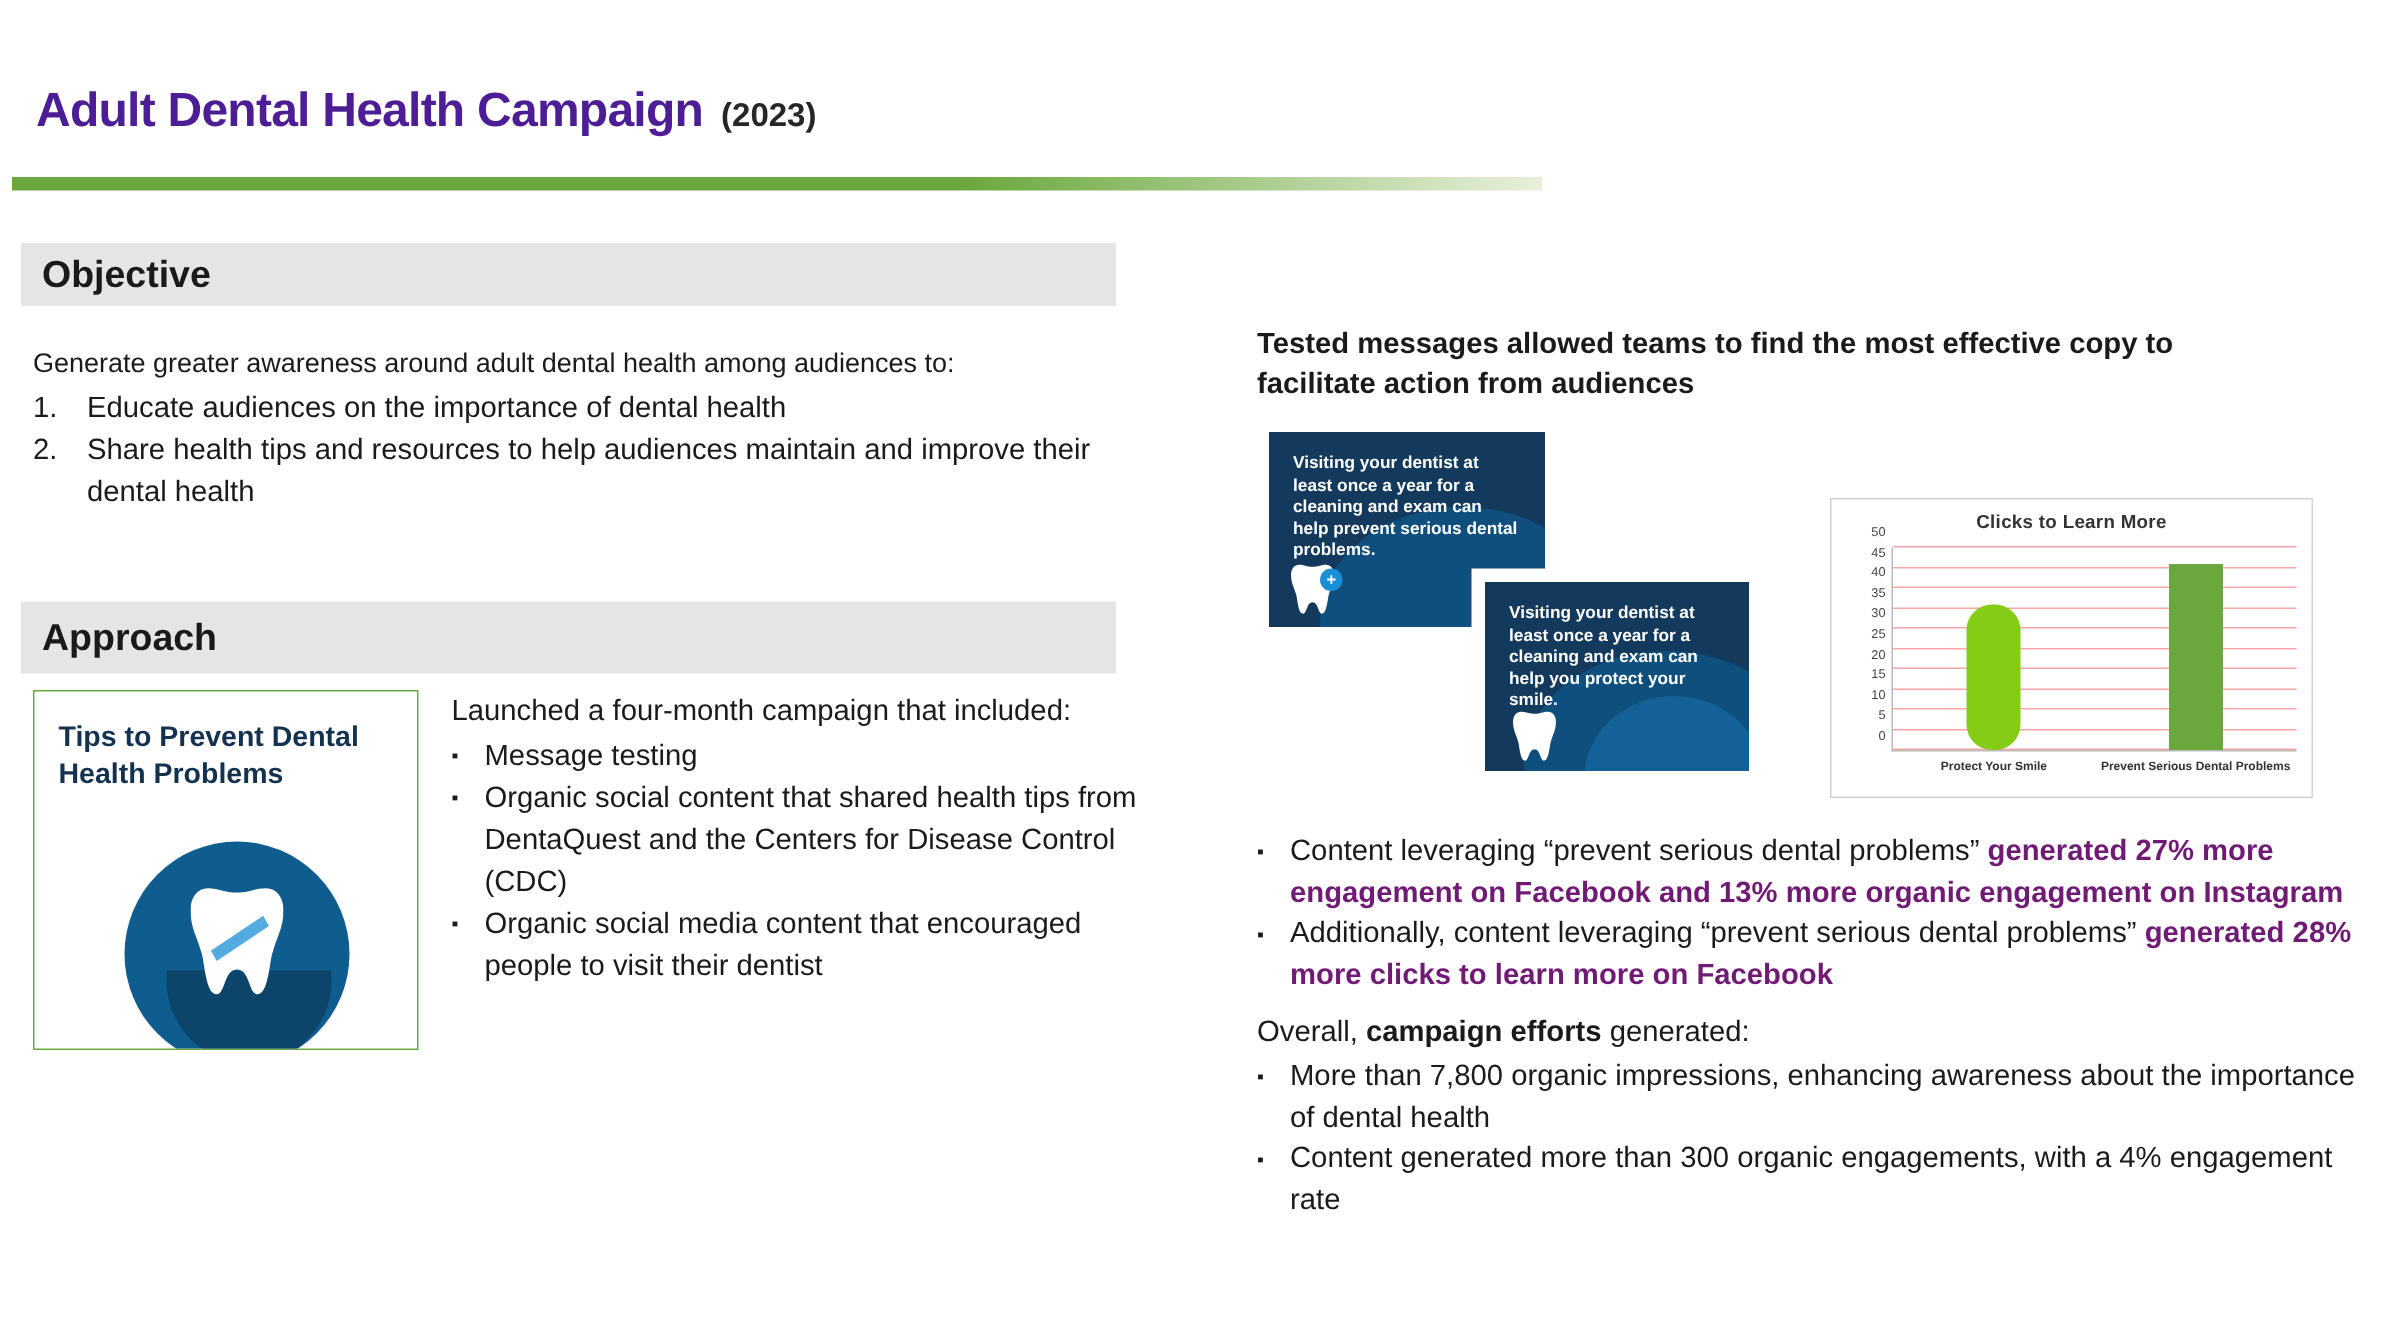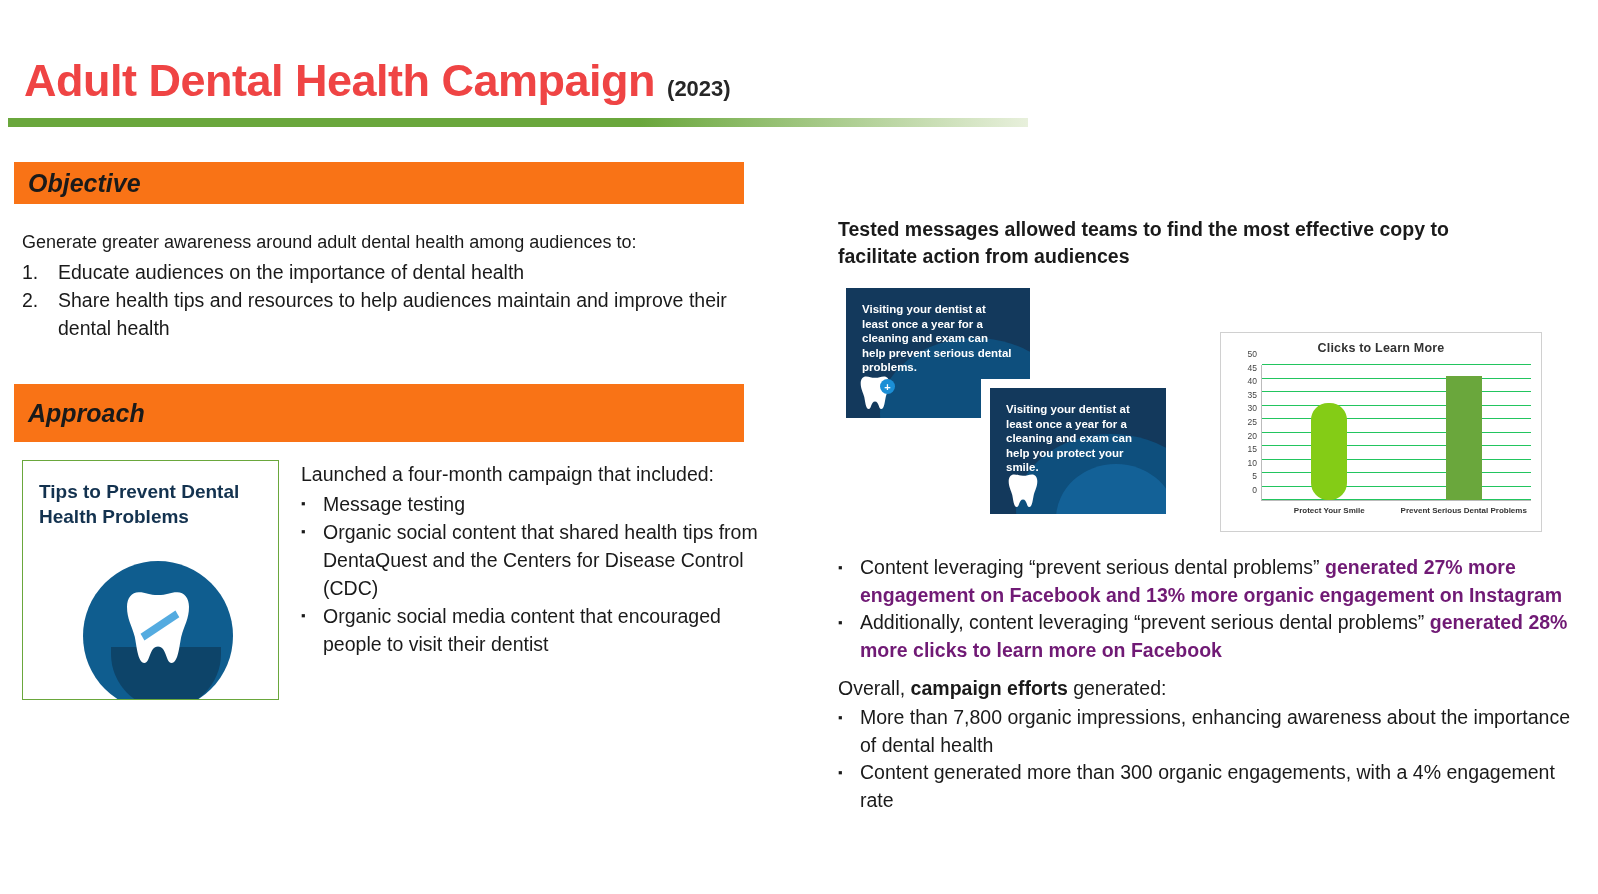--- a/index.html
+++ b/index.html
@@ -11,42 +11,41 @@
     overflow: hidden;
   }
   .slide { position: relative; width: 1598px; height: 894px; }
 
   
   .title-row {
     position: absolute; left: 24px; top: 55px;
     display: flex; align-items: baseline; gap: 12px;
   }
   .title-main {
-    font-size: 45px; font-weight: bold; color: #ef4444;
+    font-size: 32px; font-weight: bold; color: #4c1d95;
     letter-spacing: -0.5px;
   }
   .title-year { font-size: 22px; font-weight: bold; color: #262626; }
   .title-rule {
     position: absolute; left: 8px; top: 118px;
     width: 1020px; height: 9px;
     background: linear-gradient(to right, #6aa73c 0%, #6aa73c 62%, #e8f0dc 100%);
   }
 
   
   .bar {
     position: absolute;
-    background: #f97316;
+    background: #e5e5e5;
     display: flex; align-items: center;
     padding-left: 14px;
-    font-style: italic;
   }
   .bar-label { font-size: 25px; font-weight: bold; color: #1a1a1a; }
 
   #bar-objective { left: 14px; top: 162px; width: 730px; height: 42px; }
-  #bar-approach  { left: 14px; top: 384px; width: 730px; height: 58px; }
+  #bar-approach  { left: 14px; top: 401px; width: 730px; height: 48px; }
   #bar-results   { left: 830px; top: 162px; width: 752px; height: 42px; }
 
   
   .obj-body { position: absolute; left: 22px; top: 228px; width: 710px; }
   .obj-lead { font-size: 18px; line-height: 28px; color: #1a1a1a; }
   .obj-list { list-style: none; margin-top: 2px; }
   .obj-list li {
     font-size: 19.5px; line-height: 28px; color: #1a1a1a;
     display: flex; gap: 10px; margin-bottom: 0px;
   }
@@ -125,21 +124,21 @@
   }
   .chart-title {
     text-align: center; font-size: 12.5px; font-weight: bold; color: #333;
     margin-top: 8px; letter-spacing: .2px;
   }
   .plot {
     position: absolute; left: 40px; top: 32px; right: 10px; bottom: 30px;
     border-left: 1px solid #bbb; border-bottom: 1px solid #bbb;
   }
   .gridline {
-    position: absolute; left: 0; right: 0; height: 1px; background: #22c55e;
+    position: absolute; left: 0; right: 0; height: 1px; background: #fca5a5;
   }
   .ytick {
     position: absolute; right: calc(100% + 5px); transform: translateY(-50%);
     font-size: 8.5px; color: #444; white-space: nowrap;
   }
   .bar-col {
     position: absolute; bottom: 0; width: 36px; background: #6aa73c;
   }
   .xlabel {
     position: absolute; top: calc(100% + 6px); transform: translateX(-50%);

